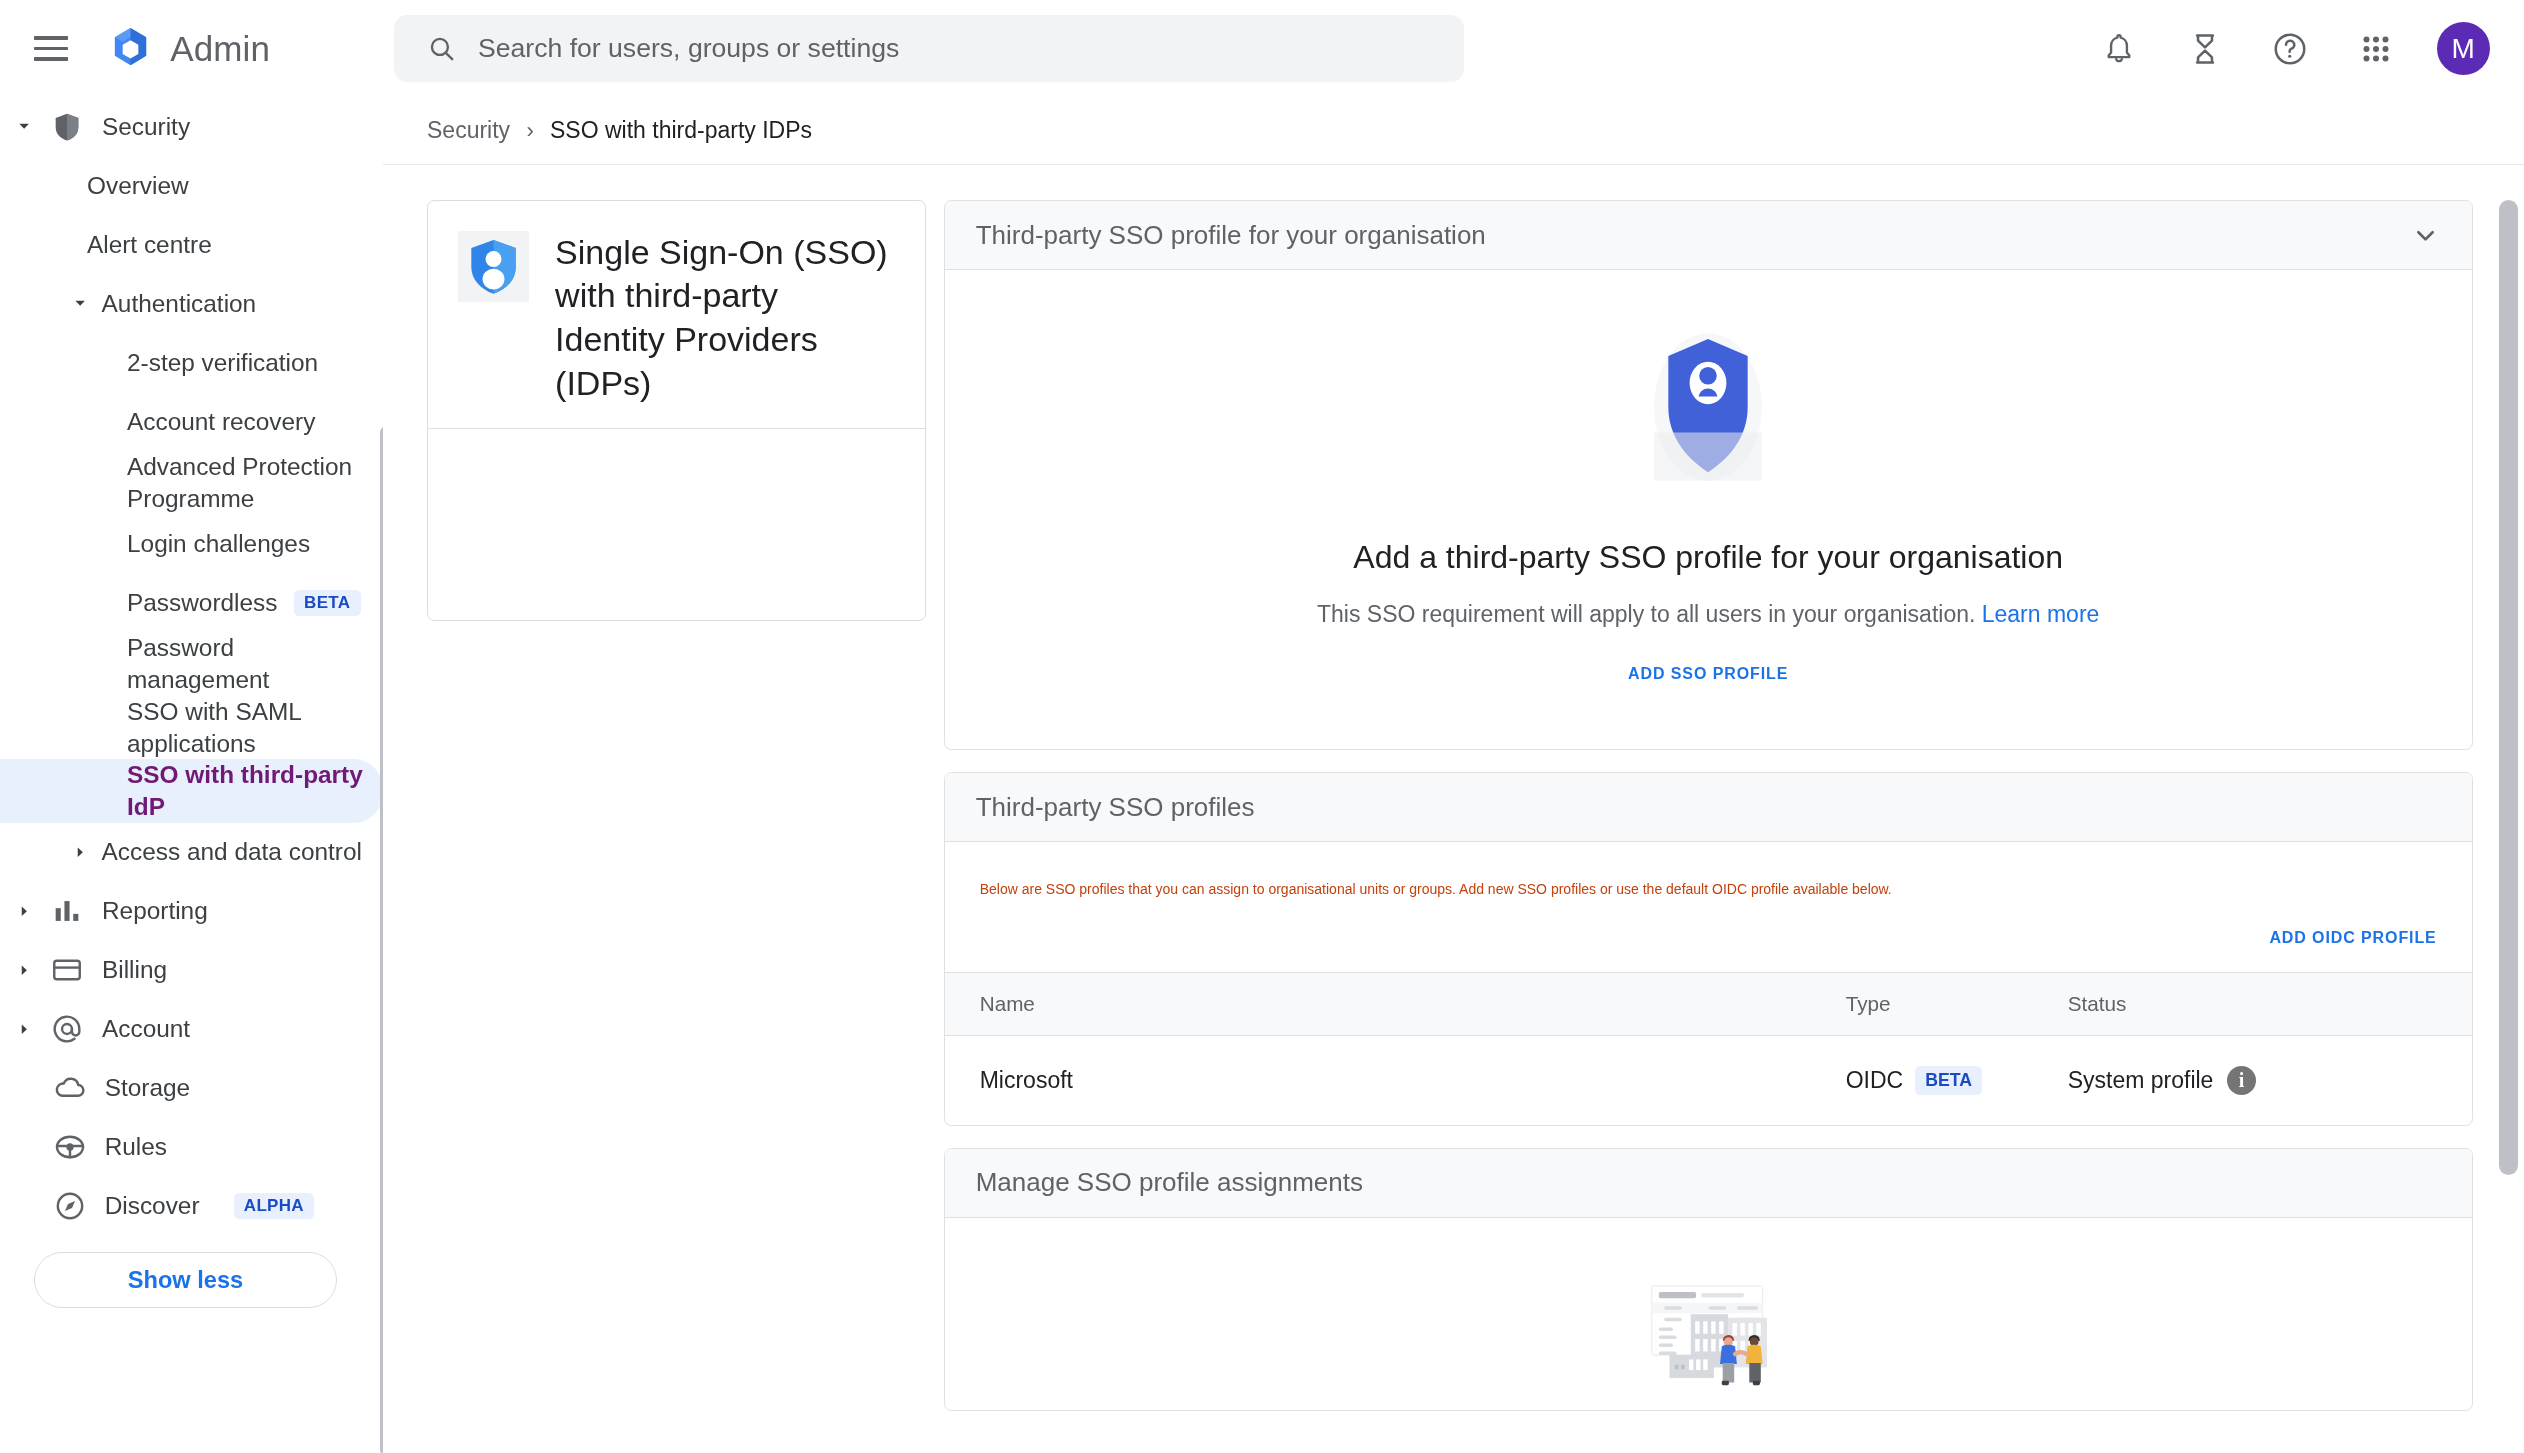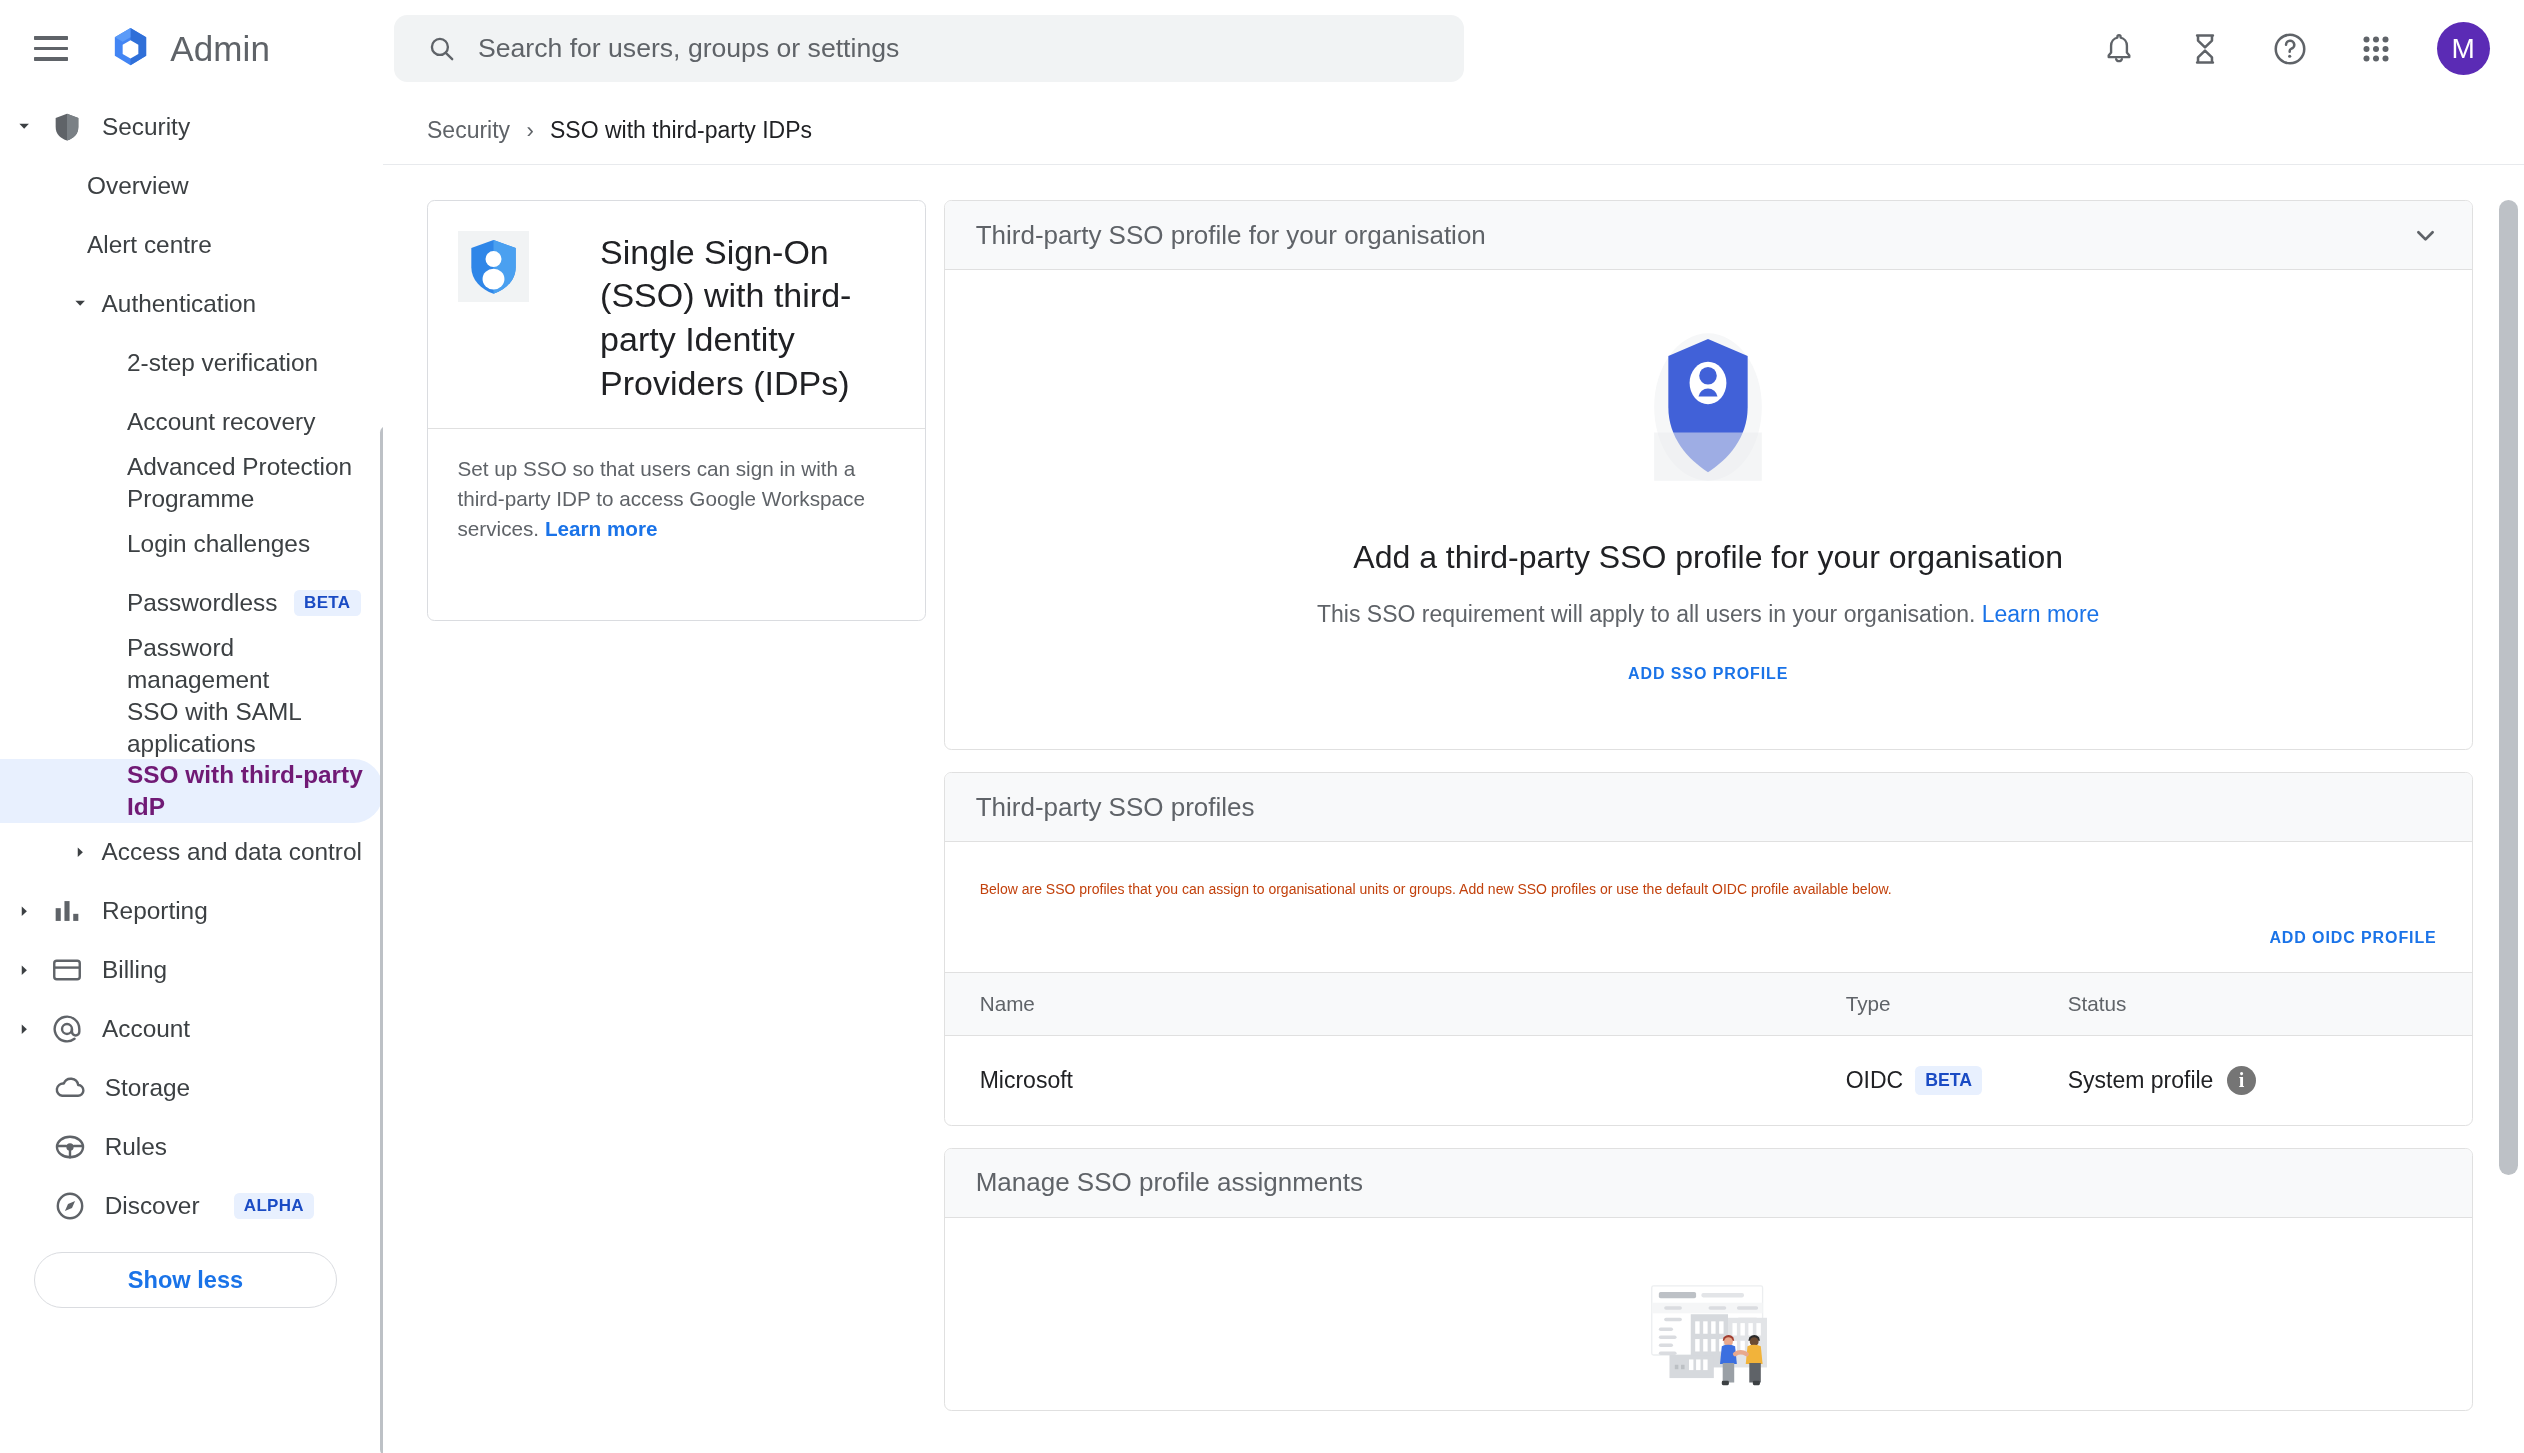--- a/index.html
+++ b/index.html
@@ -92,21 +92,21 @@
   .crumb-link { font-size: 23px; color: #5f6368; cursor: pointer; }
   .crumb-sep { font-size: 22px; color: #5f6368; }
   .crumb-current { font-size: 23px; color: #202124; }
 
   .panes { position: absolute; left: 0; top: 69px; width: 2142px; height: 1288px; display: flex; gap: 17.7px; padding: 34px 0 0 44px; }
 
   
   .infocard { width: 499px; flex: 0 0 auto; border: 1.5px solid #dadce0; border-radius: 7.4px; background: #fff; height: 421px; }
   .infocard-top { padding: 29.5px 29.5px 22px 29.5px; display: flex; gap: 26.6px; }
   .infocard-icon { width: 71px; height: 71px; flex: 0 0 auto; background: #f1f3f4; }
-  .infocard-title { font-size: 34px; line-height: 1.29; color: #202124; margin-left: 45px; }
+  .infocard-title { font-size: 34px; line-height: 1.29; color: #202124; }
   .infocard-sep { height: 1.5px; background: #e0e0e0; }
   .infocard-body { padding: 25px 29.5px; font-size: 20.7px; line-height: 1.45; color: #5f6368; }
   .link { color: #1a73e8; cursor: pointer; }
   .link-b { color: #1a73e8; font-weight: bold; cursor: pointer; }
 
   
   .rightcol { width: 1529px; flex: 0 0 auto; }
   .card { border: 1.5px solid #e0e0e0; border-radius: 7.4px; background: #fff; margin-bottom: 22px; overflow: hidden; }
   .card-header {
     height: 69px; background: #f8f9fa; border-bottom: 1.5px solid #e0e0e0;
@@ -340,24 +340,20 @@
         <svg class="infocard-icon" viewBox="0 0 48 48">
           <rect width="48" height="48" fill="#f1f3f4"></rect>
           <path d="M24 6 L39 11.5 V24.5 C39 33 32.5 39.5 24 42.5 C15.5 39.5 9 33 9 24.5 V11.5 Z" fill="#2f86e8"></path>
           <path d="M24 6 L39 11.5 V24.5 C39 33 32.5 39.5 24 42.5 Z" fill="#4aa0f0"></path>
           <circle cx="24" cy="19" r="5.4" fill="#fff"></circle>
           <ellipse cx="24" cy="32.5" rx="7.4" ry="7" fill="#fff"></ellipse>
         </svg>
         <div class="infocard-title">Single Sign-On (SSO) with third-party Identity Providers (IDPs)</div>
       </div>
       <div class="infocard-sep"></div>
-      <div class="infocard-body">
-        <span>Set up SSO so that users can sign in with a third-party IDP to access Google Workspace services.</span>
-        <span class="link-b">Learn more</span>
-      </div>
     </div>
 
     <div class="rightcol">
 
       <div class="card">
         <div class="card-header">
           <span class="card-header-title">Third-party SSO profile for your organisation</span>
           <svg width="31" height="31" viewBox="0 0 24 24">
             <path d="M6.5 9.5 L12 15 L17.5 9.5" fill="none" stroke="#5f6368" stroke-width="2.1" stroke-linecap="round" stroke-linejoin="round"></path>
           </svg>

